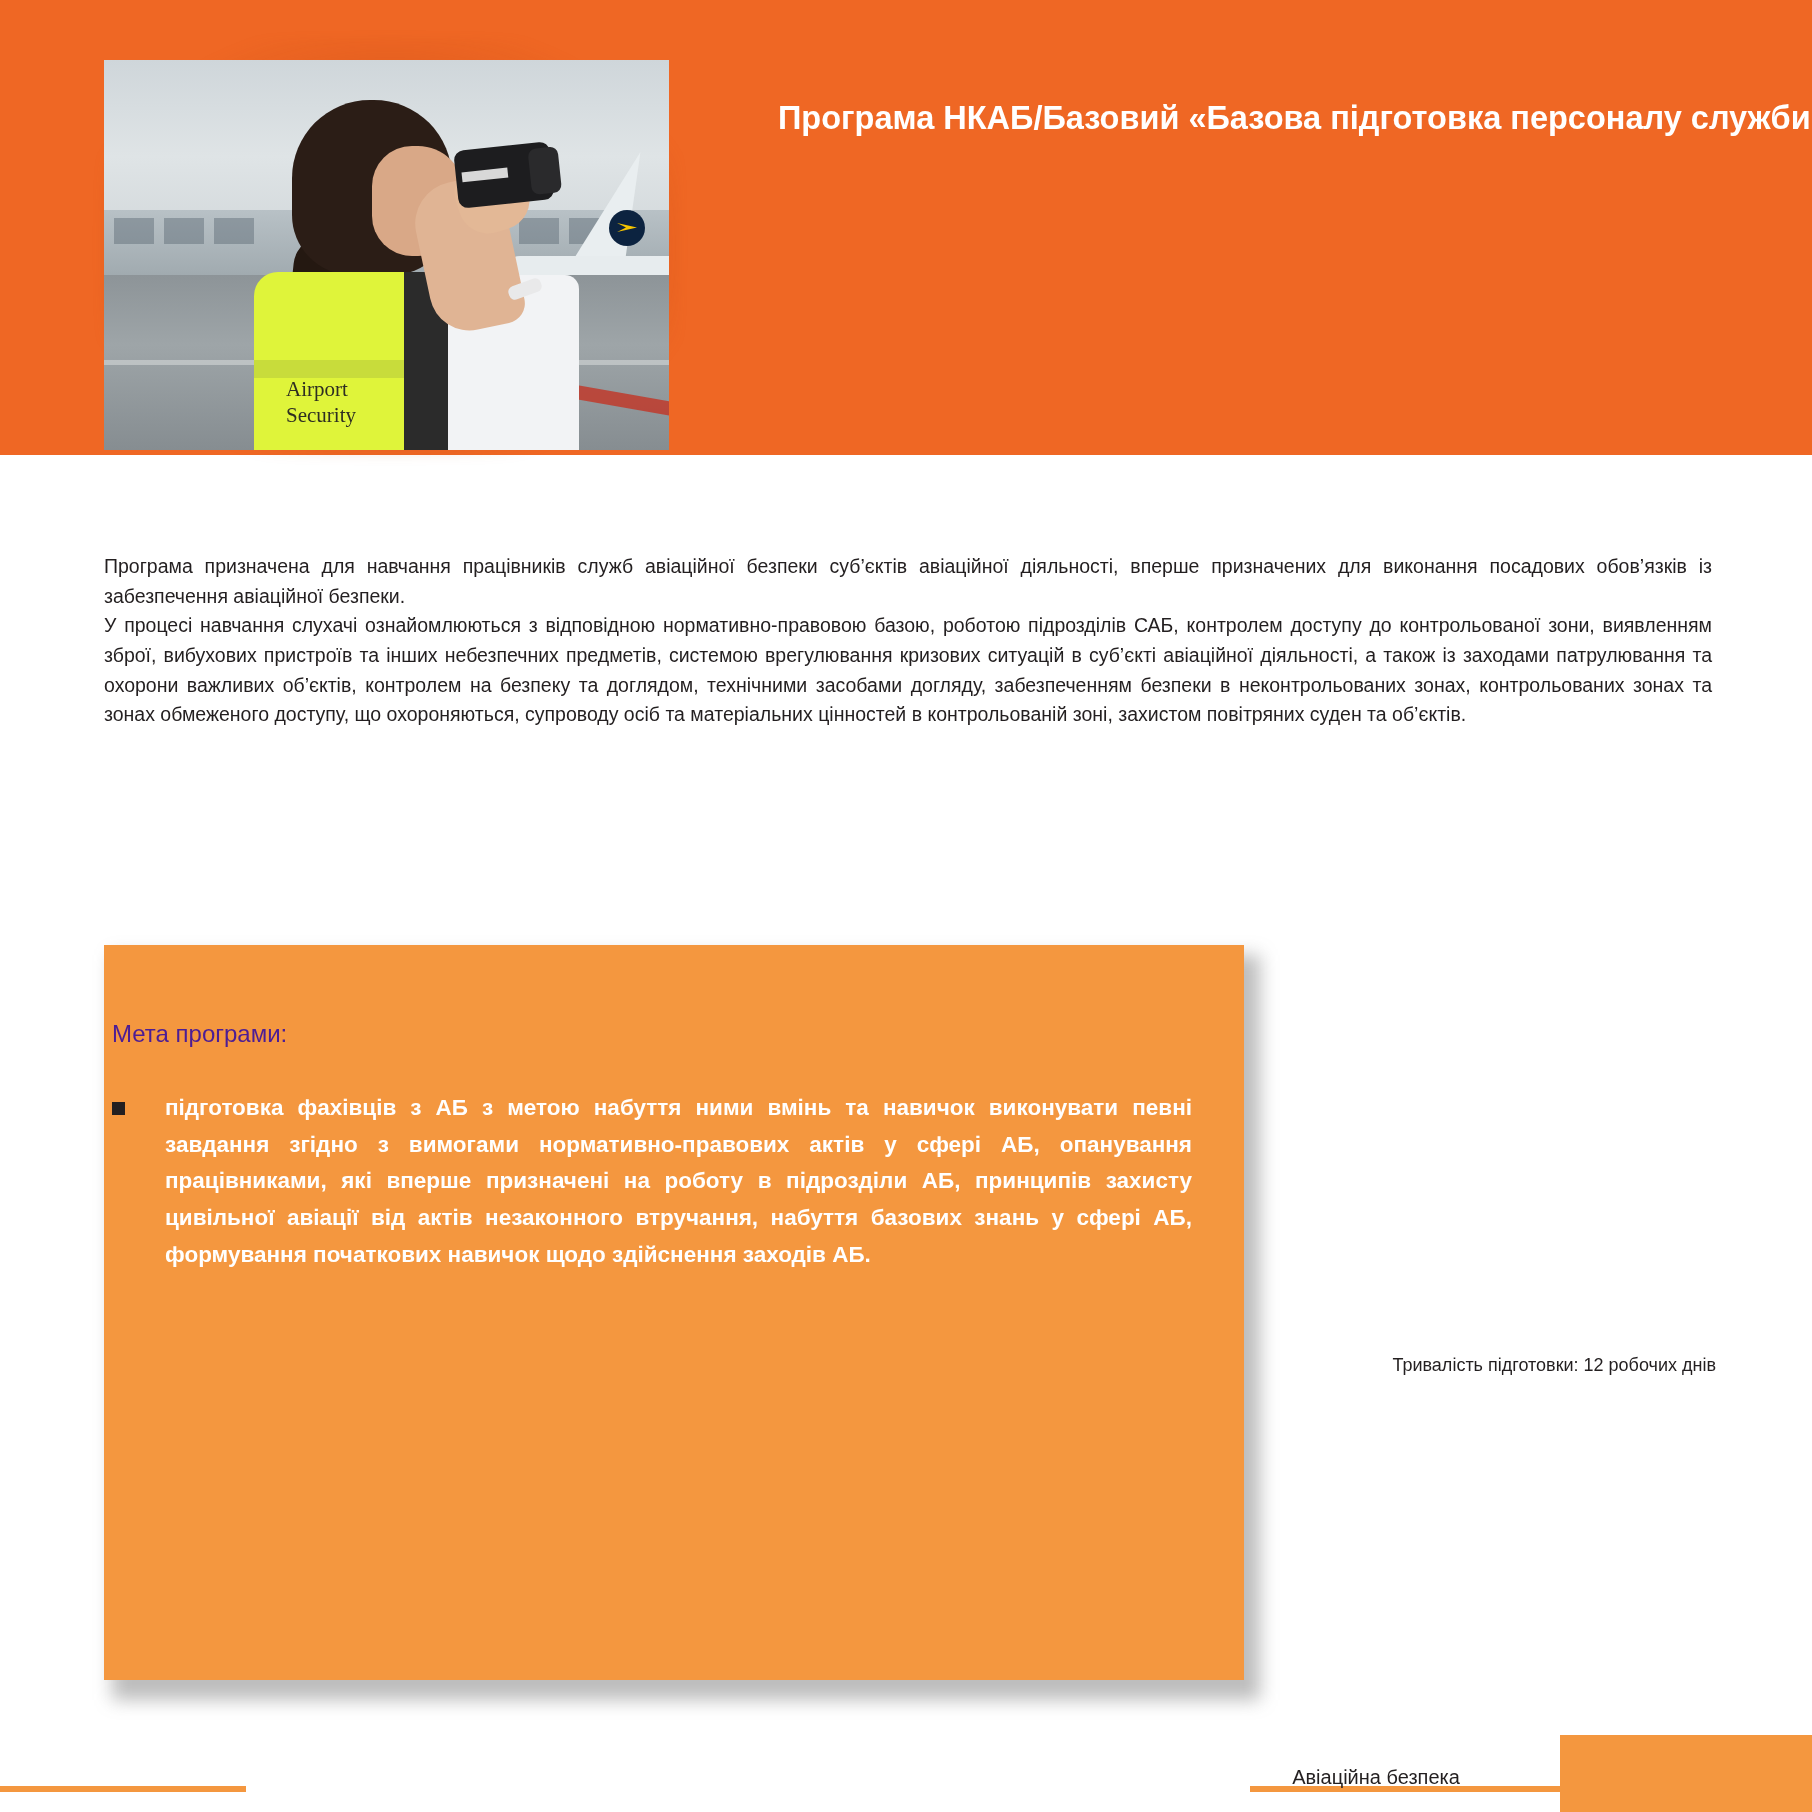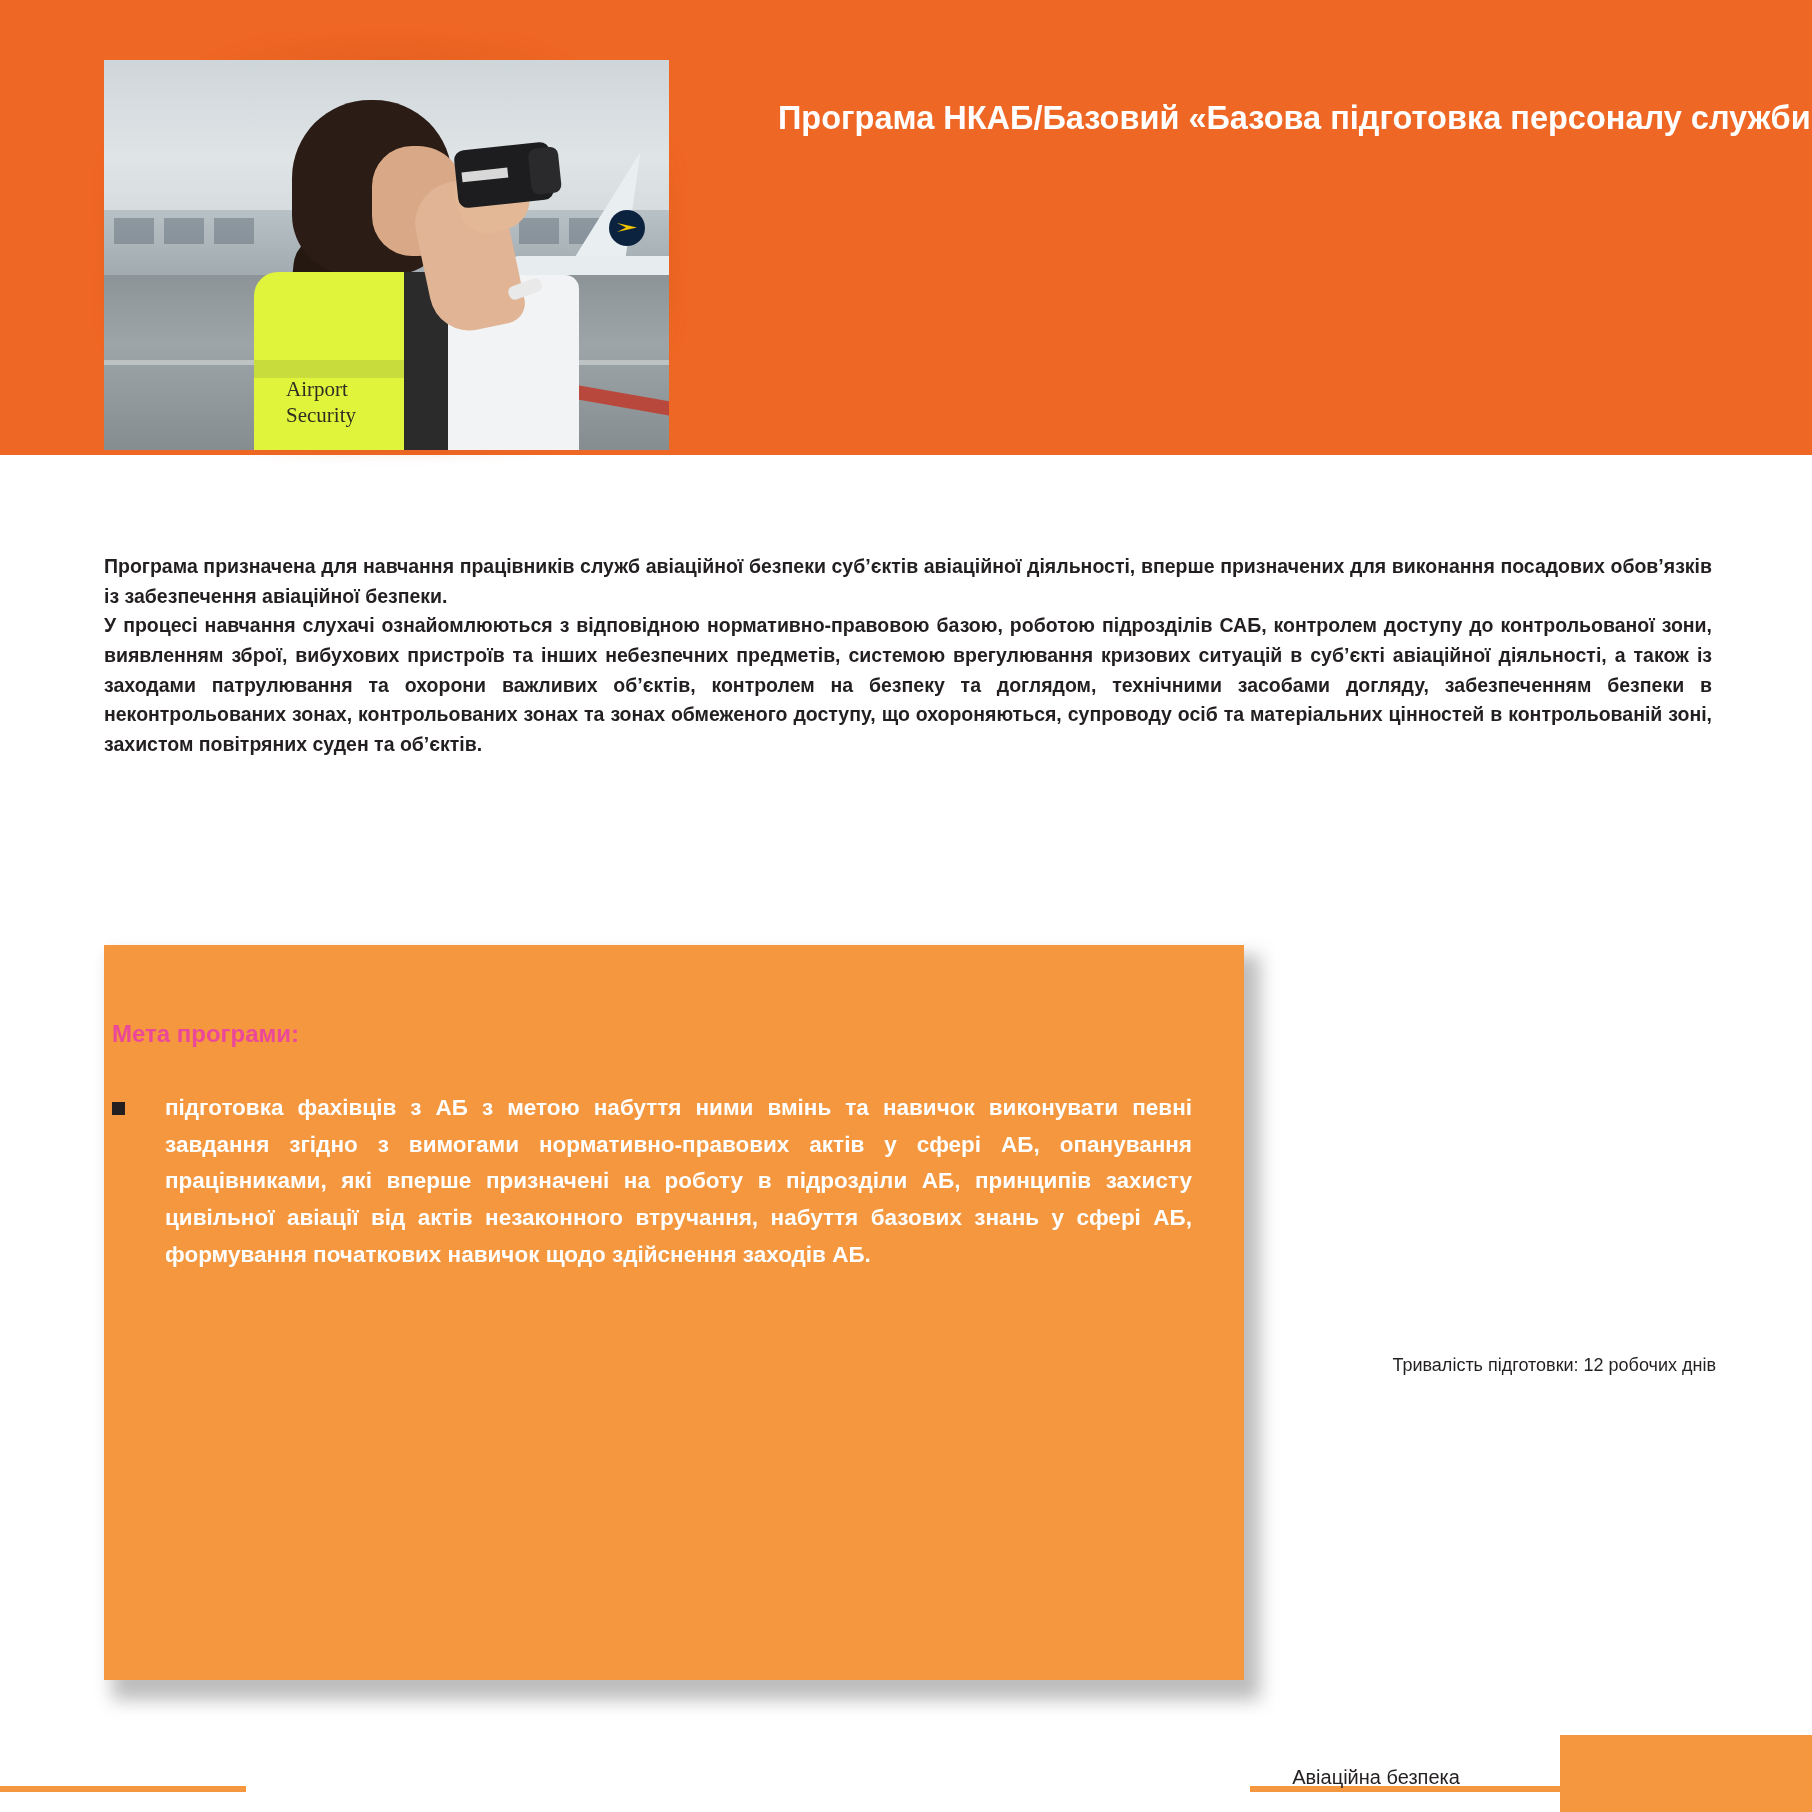--- a/index.html
+++ b/index.html
@@ -228,21 +228,21 @@
   .body-text {
     position: absolute;
     left: 104px;
     top: 552px;
     width: 1608px;
     color: #231f20;
     font-size: 19.5px;
     line-height: 1.52;
     text-align: justify;
   }
-  .body-text p { margin: 0; font-weight: bold; }
+  .body-text p { margin: 0; }
 
   
   .goal-shadow {
     position: absolute;
     left: 112px;
     top: 955px;
     width: 1148px;
     height: 745px;
     background: rgba(90,90,90,0.40);
     filter: blur(9px);
@@ -252,23 +252,23 @@
     left: 104px;
     top: 945px;
     width: 1140px;
     height: 735px;
     background: #f4973f;
   }
   .goal-title {
     position: absolute;
     left: 112px;
     top: 1020px;
-    color: #ec4899;
+    color: #4c1d95;
     font-size: 24px;
-    font-weight: bold;
+    font-weight: normal;
   }
   .goal-item {
     position: absolute;
     left: 112px;
     top: 1090px;
     width: 1080px;
     display: flex;
     gap: 40px;
   }
   .goal-bullet {

